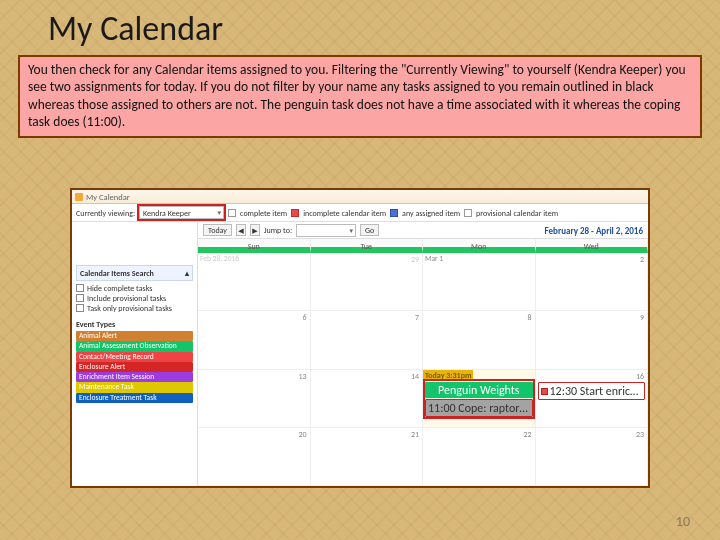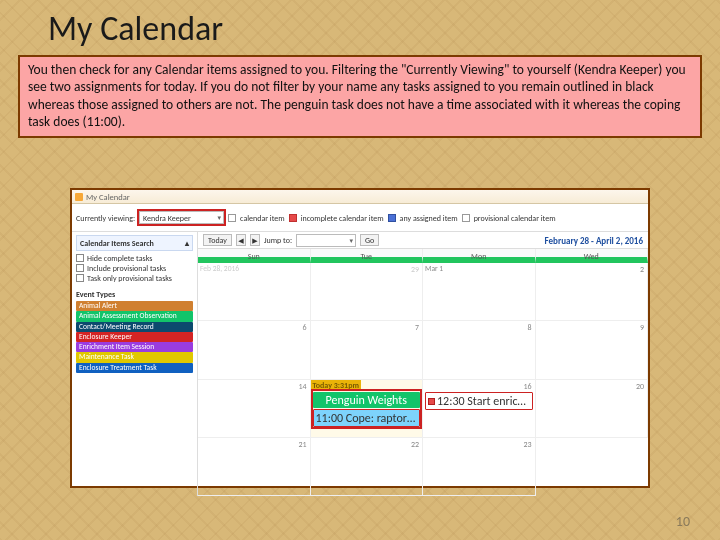--- a/index.html
+++ b/index.html
@@ -46,21 +46,21 @@
     border-bottom: 1px solid #d5c6a4;
     height: 14px;
     display: flex;
     align-items: center;
     gap: 3px;
     padding: 0 3px;
   }
   .titlebar .icon { width: 8px; height: 8px; background: #f7a838; border-radius: 1px; }
   .titlebar .lbl { font-size: 8.5px; color: #666; }
   .toolbar {
-    height: 28px;
+    height: 18px;
     border-bottom: 1px solid #ddd;
     display: flex;
     align-items: center;
     gap: 4px;
     padding: 0 4px;
     font-size: 8px;
   }
   .sel {
     height: 13px;
     border: 1px solid #bbb;
@@ -91,20 +91,21 @@
   }
   .sidebar-head {
     background: #eef4ff;
     border: 1px solid #c9d8f0;
     font-size: 8px;
     font-weight: bold;
     padding: 2px 3px;
     display:flex;
     justify-content:space-between;
     align-items:center;
+    margin-top:40px;
   }
   .cb-row { display:flex; align-items:center; gap:3px; font-size:8px; }
   .cb { width:8px; height:8px; border:1px solid #888; background:#fff; }
   .evt-head { font-size:8px; font-weight:bold; margin-top:4px; }
   .evt-tag { font-size:7.5px; color:#fff; padding:1px 3px; border-radius:1px; line-height:1.1; }
   .calendar-area { flex:1; display:flex; flex-direction:column; }
   .cal-ctrl {
     height:17px; border-bottom:1px solid #ddd;
     display:flex; align-items:center; justify-content:space-between;
     padding:0 5px; font-size:8px;
@@ -146,21 +147,21 @@
 
 <div class="app-frame">
   <div class="titlebar">
     <span class="icon"></span>
     <span class="lbl">My Calendar</span>
   </div>
   <div class="toolbar">
     <span>Currently viewing:</span>
     <span class="sel red-outline-thick" style="width:85px">Kendra Keeper</span>
     <span class="legend-sq"></span>
-    <span>calendar item</span>
+    <span>complete item</span>
     <span class="legend-sq red"></span>
     <span>incomplete calendar item</span>
     <span class="legend-sq blue"></span>
     <span>any assigned item</span>
     <span class="legend-sq"></span>
     <span>provisional calendar item</span>
   </div>
   <div class="body-row">
     <div class="sidebar">
       <div class="sidebar-head">
@@ -178,22 +179,22 @@
           </div>
           <div class="cb-row">
             <span class="cb"></span>
             <span>Task only provisional tasks</span>
           </div>
         </div>
       <div class="evt-head">Event Types</div>
       <div id="evts">
           <div class="evt-tag" style="background: rgb(208, 128, 48);">Animal Alert</div>
           <div class="evt-tag" style="background: rgb(18, 196, 106);">Animal Assessment Observation</div>
-          <div class="evt-tag" style="background: #0c4a6e;">Contact/Meeting Record</div>
-          <div class="evt-tag" style="background: rgb(212, 36, 36);">Enclosure Keeper</div>
+          <div class="evt-tag" style="background: #ef4444;">Contact/Meeting Record</div>
+          <div class="evt-tag" style="background: rgb(212, 36, 36);">Enclosure Alert</div>
           <div class="evt-tag" style="background: rgb(154, 60, 224);">Enrichment Item Session</div>
           <div class="evt-tag" style="background: rgb(224, 200, 0);">Maintenance Task</div>
           <div class="evt-tag" style="background: rgb(16, 96, 192);">Enclosure Treatment Task</div>
         </div>
     </div>
     <div class="calendar-area">
       <div class="cal-ctrl">
         <div class="cal-ctrl-left">
           <span class="btn-today">Today</span>
           <span class="btn-nav">◀</span>
@@ -227,27 +228,30 @@
           <div class="cell">
             <span class="dnum">7</span>
           </div>
           <div class="cell">
             <span class="dnum">8</span>
           </div>
           <div class="cell">
             <span class="dnum">9</span>
           </div>
           <div class="cell">
+            <span class="dnum">13</span>
+          </div>
+          <div class="cell">
             <span class="dnum">14</span>
           </div>
           <div class="cell today-cell">
             <span class="today-label">Today 3:31pm</span>
             <div class="task-grp red-outline">
               <div class="task" style="background: rgb(18, 196, 106); color: rgb(255, 255, 255);">Penguin Weights</div>
-              <div class="task" style="background: #7dd3fc; color: rgb(51, 51, 51); border: 1px solid rgb(204, 34, 34);">11:00 Cope: raptor bi</div>
+              <div class="task" style="background: #a3a3a3; color: rgb(51, 51, 51); border: 1px solid rgb(204, 34, 34);">11:00 Cope: raptor bi</div>
             </div>
           </div>
           <div class="cell">
             <span class="dnum">16</span>
             <div class="task-grp">
               <div class="task" style="background: rgb(255, 255, 255); color: rgb(51, 51, 51); border: 1px solid rgb(204, 34, 34);"><span style="width: 7px; height: 7px; display: inline-block; background: rgb(230, 74, 74); border: 1px solid rgb(176, 32, 32); vertical-align: middle; margin-right: 2px;"></span>12:30 Start enriching</div>
             </div>
           </div>
           <div class="cell">
             <span class="dnum">20</span>

